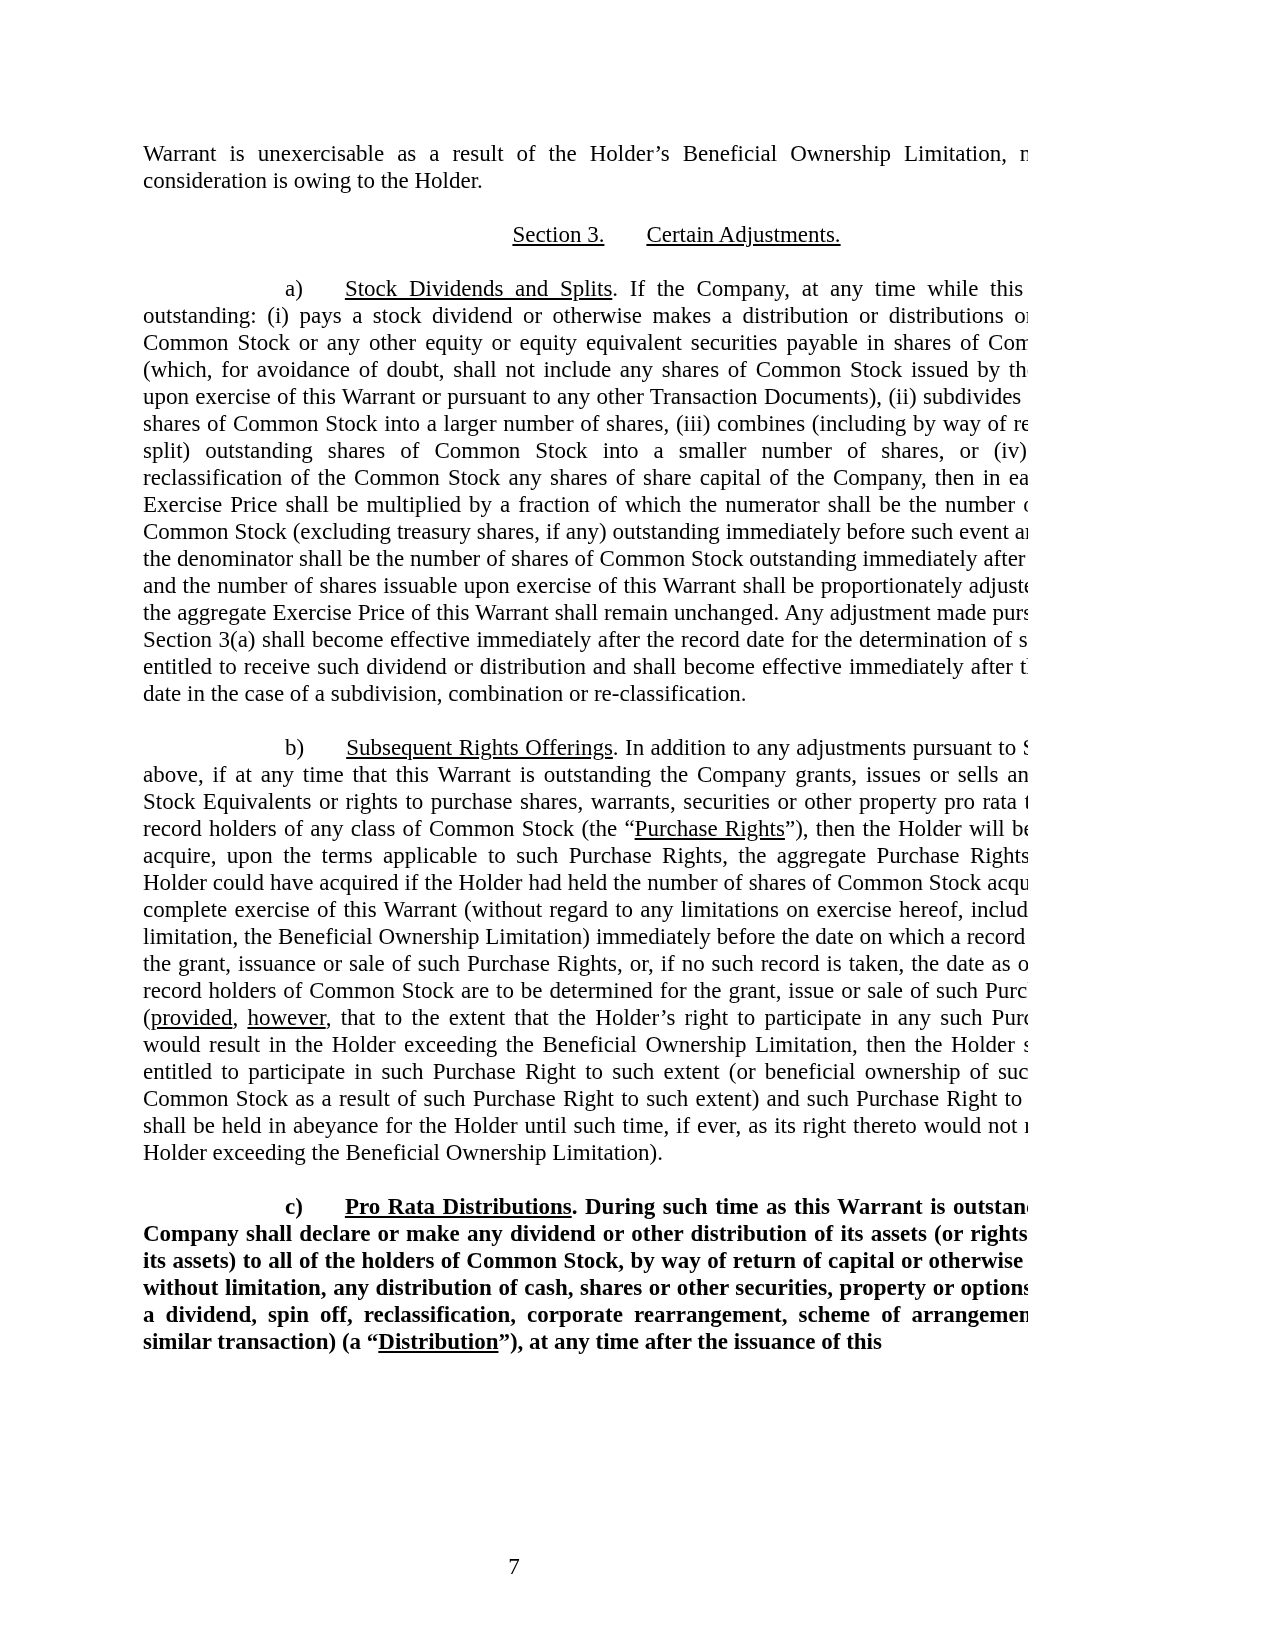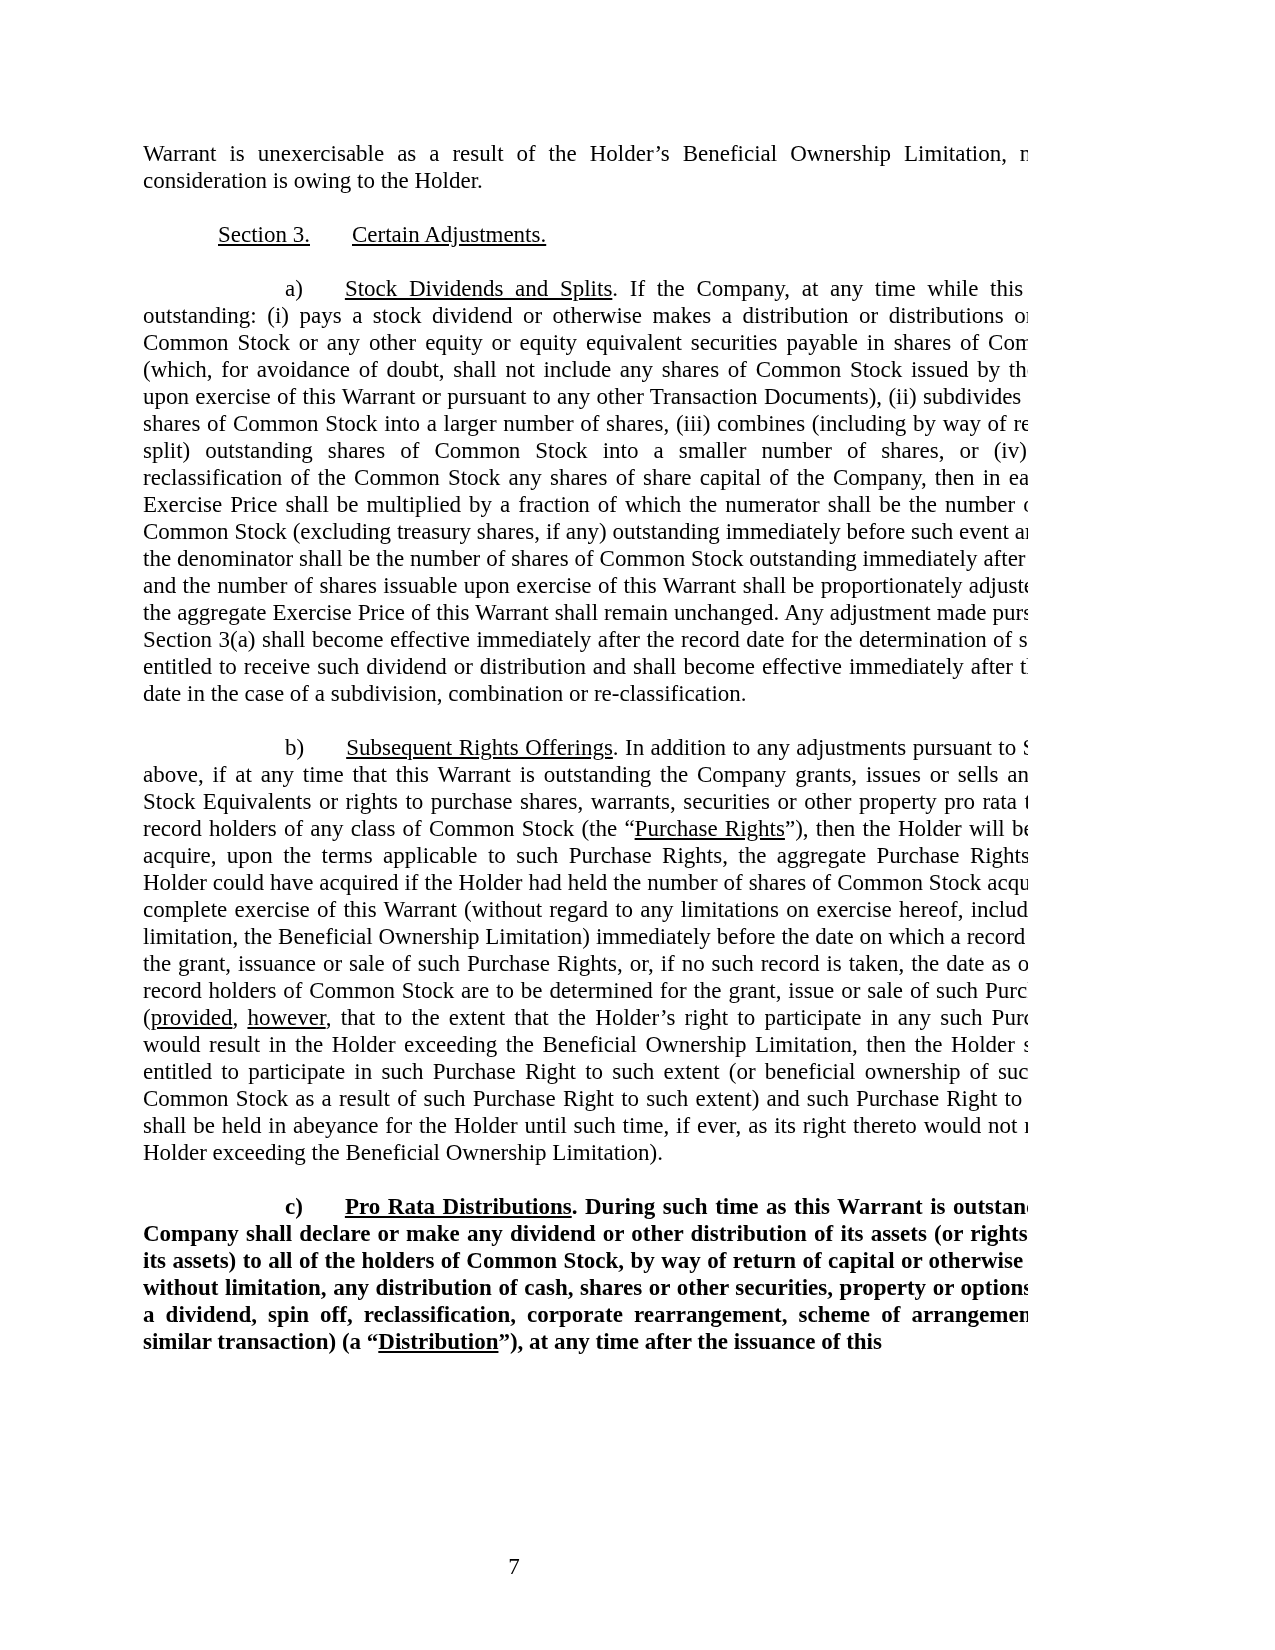--- a/index.html
+++ b/index.html
@@ -22,21 +22,21 @@
     position: absolute;
     left: 143px;
     top: 140px;
     width: 992px;
   }
   .para {
     margin: 0 0 27px 0;
     text-align: justify;
   }
   .para.heading {
-    text-align: left;
+    text-align: center;
   }
   .para:last-child {
     margin-bottom: 0;
     font-weight: bold;
   }
   .tab {
     display: inline-block;
     height: 1px;
   }
   .tab.t1 { width: 75px; }

